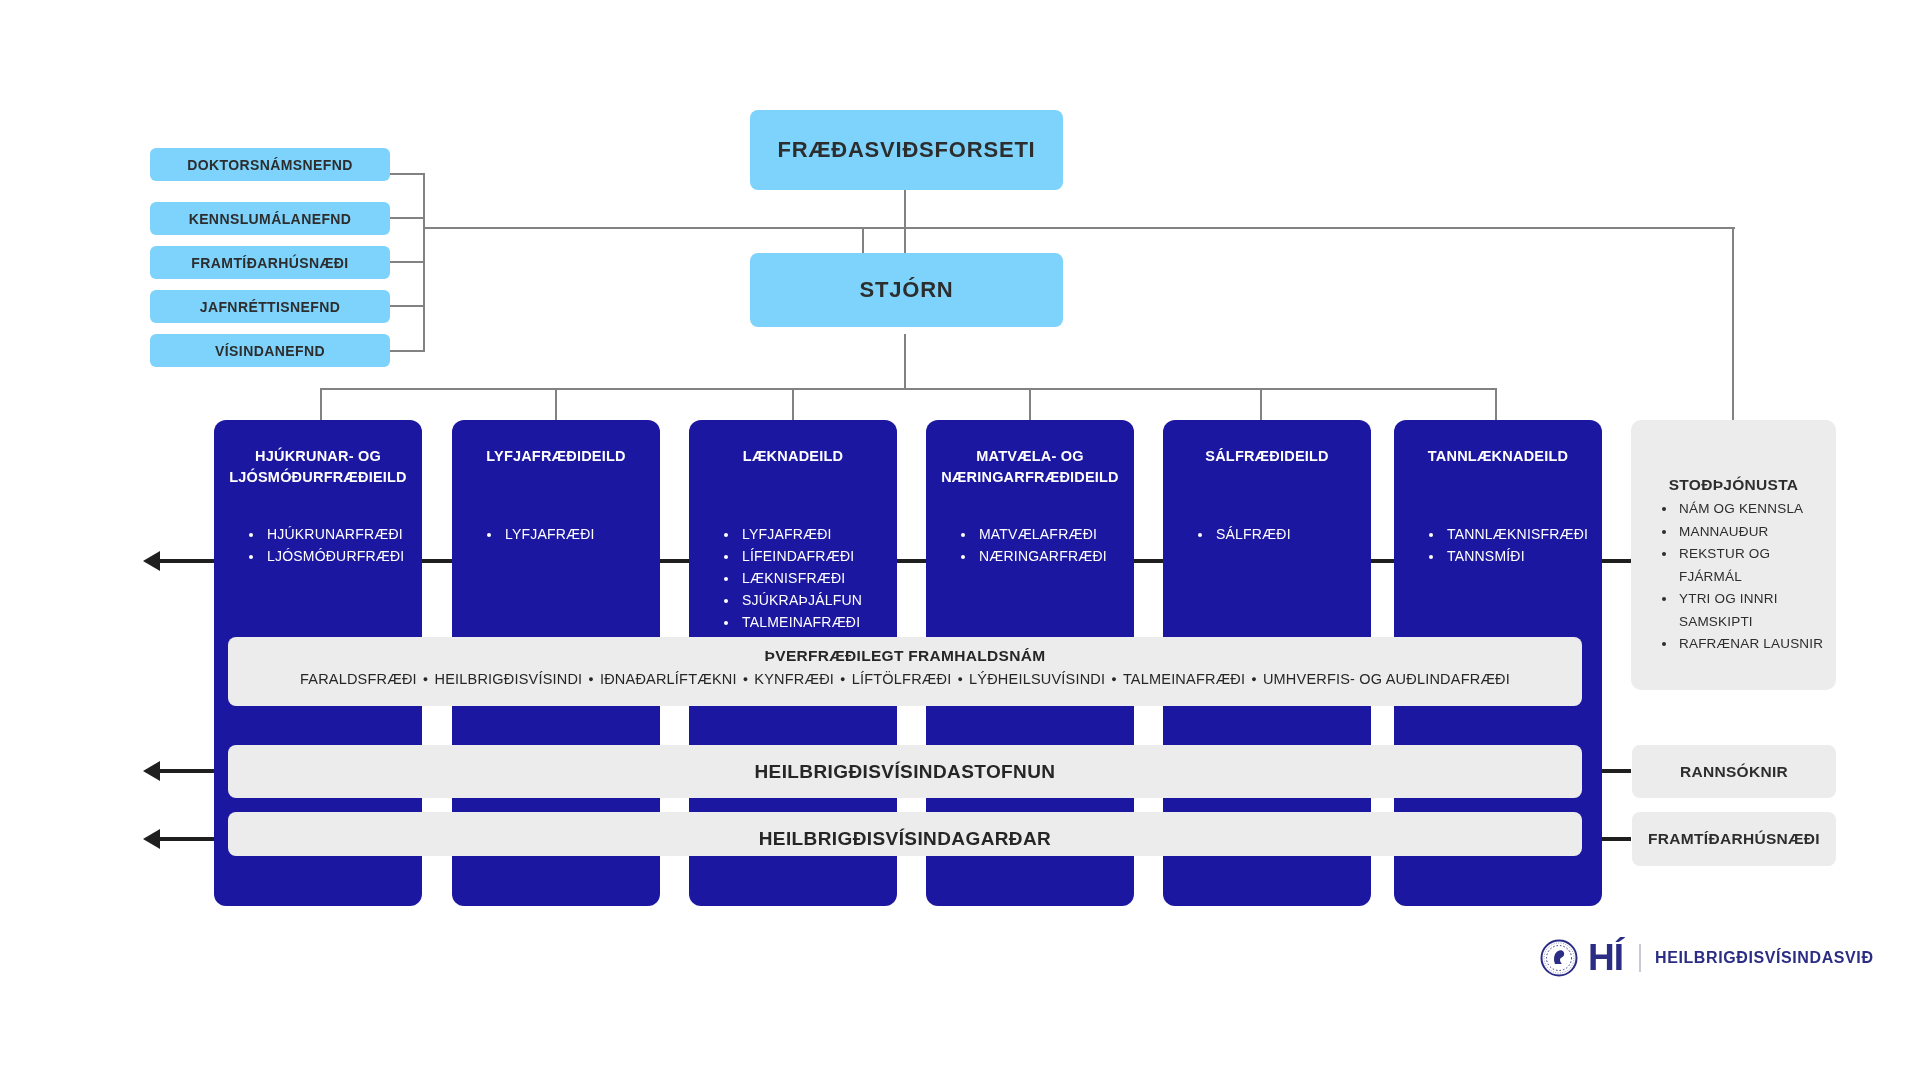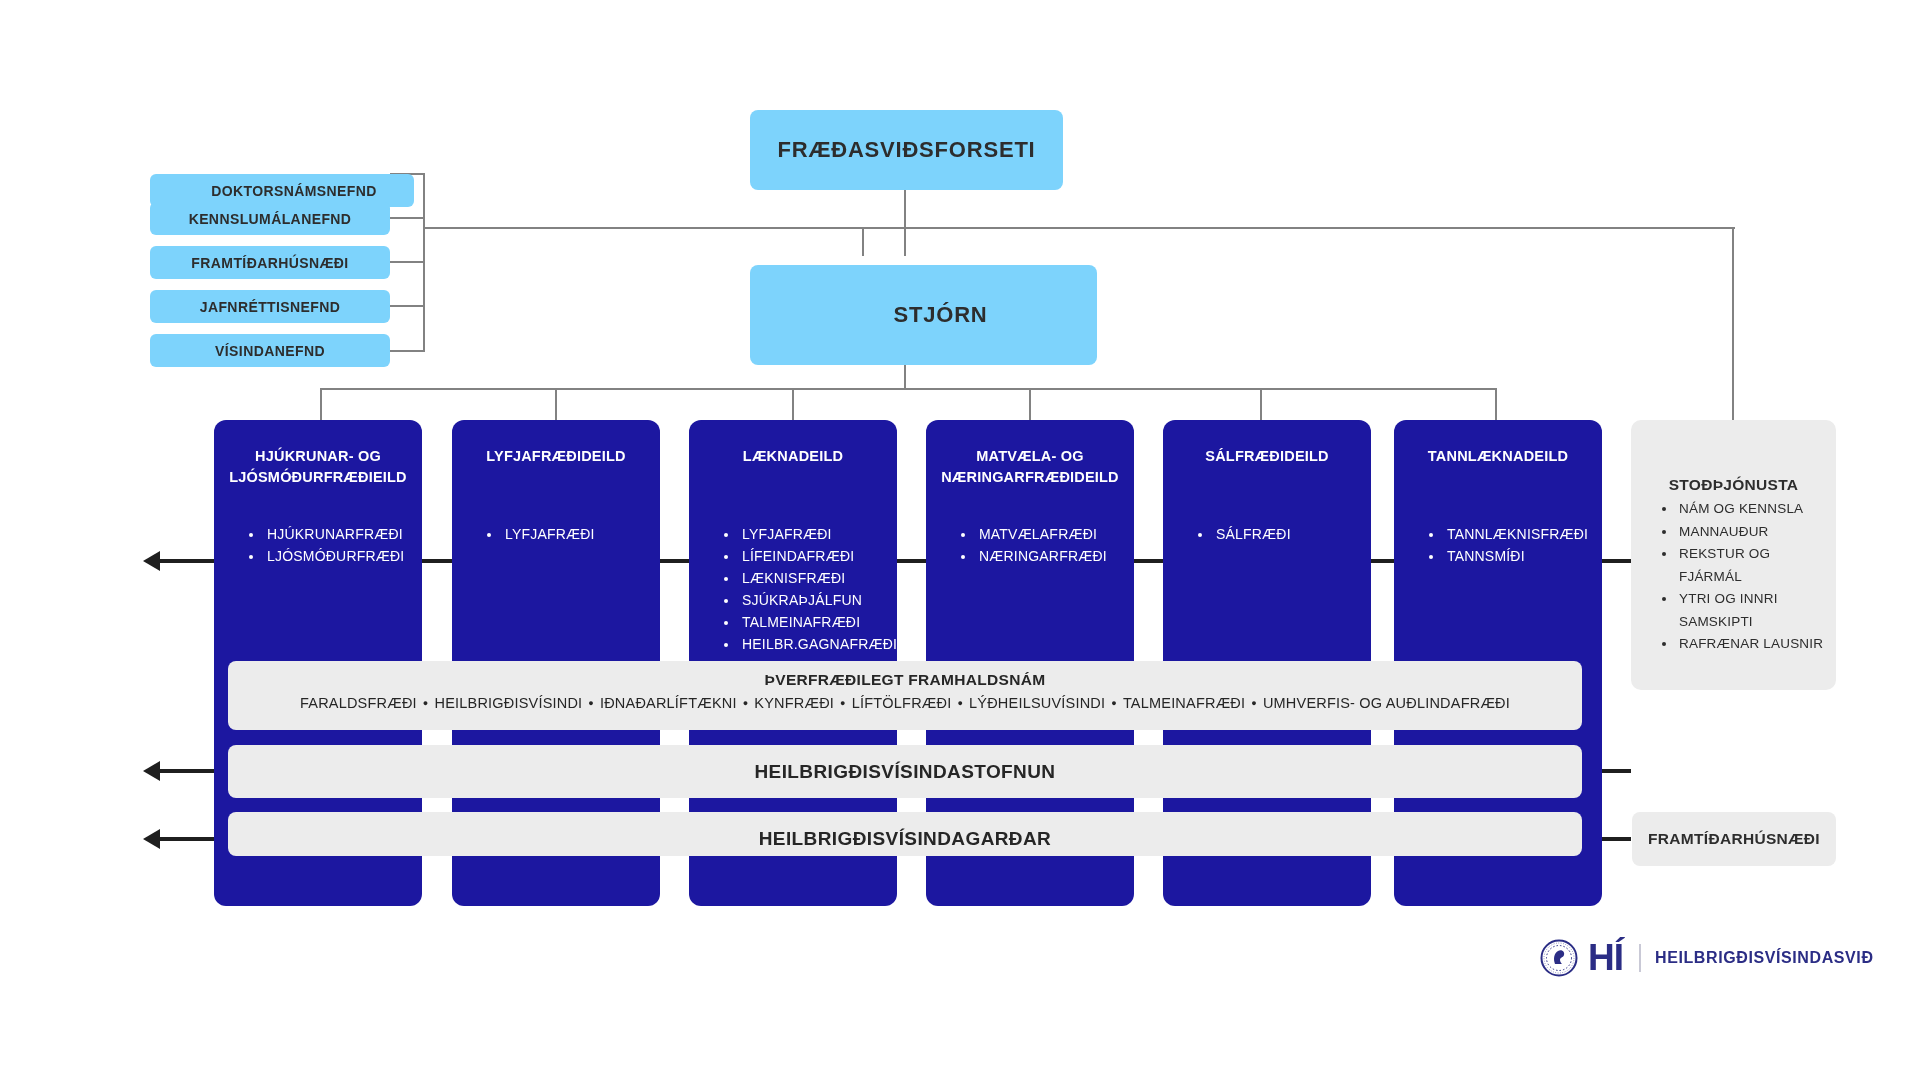--- a/index.html
+++ b/index.html
@@ -46,21 +46,21 @@
   .support-list{
     position:absolute;top:78px;left:30px;right:8px;margin:0;padding:0 0 0 16px;
     font-size:13.5px;line-height:22.5px;letter-spacing:.2px;list-style:disc outside;
   }
   .support-list li{padding-left:2px;}
   
   .bar{
     position:absolute;left:228px;width:1354px;background:#ececec;border-radius:8px;z-index:3;
     color:#262626;text-align:center;
   }
-  .bar1{top:661px;height:69px;}
+  .bar1{top:637px;height:69px;}
   .bar1-title{margin-top:10px;font-size:15.5px;font-weight:bold;letter-spacing:.3px;}
   .bar1-list{margin-top:6px;font-size:14.5px;letter-spacing:.2px;}
   .bar1-list .dot{font-size:9px;vertical-align:2px;margin:0 6px;}
   .bar2{top:745px;height:53px;line-height:53px;font-size:19px;font-weight:bold;letter-spacing:.4px;}
   .bar3{top:812px;height:44px;line-height:54px;font-size:19px;font-weight:bold;letter-spacing:.4px;}
   
   .sidebox{
     position:absolute;left:1632px;width:204px;background:#ececec;border-radius:8px;z-index:2;
     display:flex;align-items:center;justify-content:center;
     color:#2d2d2d;font-size:15.5px;font-weight:bold;letter-spacing:.3px;
@@ -101,25 +101,25 @@
   <div class="bl" style="left:158px;top:559px;width:1473px;height:4px;"></div>
   <div class="bl" style="left:158px;top:769px;width:1473px;height:4px;"></div>
   <div class="bl" style="left:158px;top:837px;width:1473px;height:4px;"></div>
   <div class="arrowhead" style="left:143px;top:551px;"></div>
   <div class="arrowhead" style="left:143px;top:761px;"></div>
   <div class="arrowhead" style="left:143px;top:829px;"></div>
 
   <div class="graybox topbox" style="top:110px;height:80px;">
     <span>FRÆÐASVIÐSFORSETI</span>
   </div>
-  <div class="graybox topbox" style="top:265px;height:100px;padding-left:34px;">
+  <div class="graybox topbox" style="top:253px;height:74px;">
     <span>STJÓRN</span>
   </div>
 
-  <div class="graybox committee" style="top:174px;padding-left:24px;">
+  <div class="graybox committee" style="top:148px;">
     <span>DOKTORSNÁMSNEFND</span>
   </div>
   <div class="graybox committee" style="top:202px;">
     <span>KENNSLUMÁLANEFND</span>
   </div>
   <div class="graybox committee" style="top:246px;">
     <span>FRAMTÍÐARHÚSNÆÐI</span>
   </div>
   <div class="graybox committee" style="top:290px;">
     <span>JAFNRÉTTISNEFND</span>
@@ -188,20 +188,23 @@
     <div class="bar1-title">ÞVERFRÆÐILEGT FRAMHALDSNÁM</div>
     <div class="bar1-list"><span>FARALDSFRÆÐI</span><span class="dot">●</span><span>HEILBRIGÐISVÍSINDI</span><span class="dot">●</span><span>IÐNAÐARLÍFTÆKNI</span><span class="dot">●</span><span>KYNFRÆÐI</span><span class="dot">●</span><span>LÍFTÖLFRÆÐI</span><span class="dot">●</span><span>LÝÐHEILSUVÍSINDI</span><span class="dot">●</span><span>TALMEINAFRÆÐI</span><span class="dot">●</span><span>UMHVERFIS- OG AUÐLINDAFRÆÐI</span></div>
   </div>
   <div class="bar bar2">
     <span>HEILBRIGÐISVÍSINDASTOFNUN</span>
   </div>
   <div class="bar bar3">
     <span>HEILBRIGÐISVÍSINDAGARÐAR</span>
   </div>
 
+  <div class="sidebox" style="top:745px;height:53px;">
+    <span>RANNSÓKNIR</span>
+  </div>
   <div class="sidebox" style="top:812px;height:54px;">
     <span>FRAMTÍÐARHÚSNÆÐI</span>
   </div>
 
   <div class="footer">
     <span style="display:inline-flex;">
       <svg width="38" height="38" viewBox="0 0 38 38">
         <circle cx="19" cy="19" r="17.5" fill="none" stroke="#2b2d85" stroke-width="2"></circle>
         <circle cx="19" cy="19" r="12.5" fill="none" stroke="#2b2d85" stroke-width="1" stroke-dasharray="1.5 2"></circle>
         <path d="M15 25 C13 20 14 14 18 12 C22 10 25 13 24 16 C23 19 20 18 20 21 C20 23 22 25 22 25 Z" fill="#2b2d85"></path>

